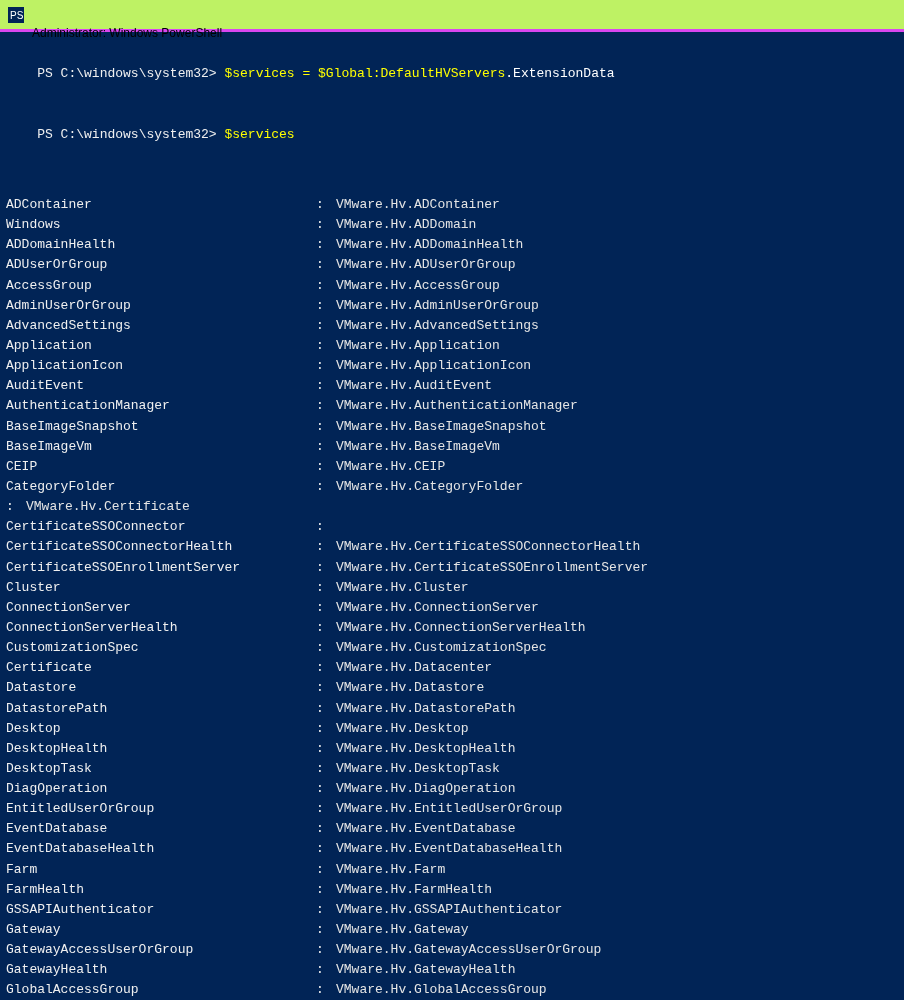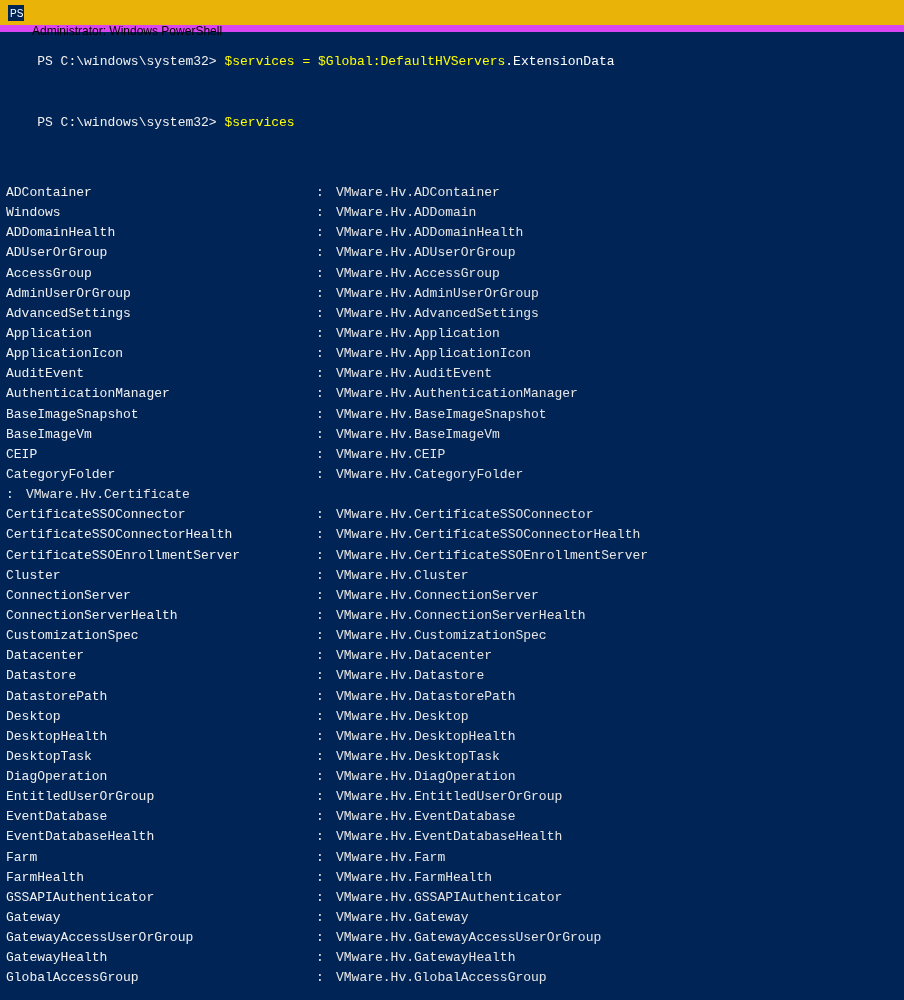--- a/index.html
+++ b/index.html
@@ -7,22 +7,22 @@
     body {
       font-family: 'Courier New', Courier, monospace;
       font-size: 13px;
       background: #fff;
       width: 904px;
       height: 1000px;
       overflow: hidden;
     }
 
     .title-bar {
-      background: #eab308;
-      border-bottom: 7px solid #d946ef;
+      background: #bef264;
+      border-bottom: 3px solid #d946ef;
       height: 32px;
       display: flex;
       align-items: center;
       padding: 4px 8px;
       gap: 8px;
     }
 
     .title-bar-icon {
       width: 16px;
       height: 16px;
@@ -34,21 +34,21 @@
       font-size: 12px;
       color: #000;
       margin-top: 36px;
     }
 
     .console {
       background: #012456;
       color: #f0f0f0;
       width: 100%;
       height: calc(1000px - 32px);
-      padding: 0 8px 8px 6px;
+      padding: 12px 8px 8px 6px;
       overflow: hidden;
       line-height: 1.55;
     }
 
     .cmd-line {
       white-space: pre;
       color: #f0f0f0;
     }
 
     .prompt {
@@ -118,28 +118,28 @@
       <div class="data-row"><span class="col-name">AdvancedSettings</span><span class="col-sep">: </span><span class="col-value">VMware.Hv.AdvancedSettings</span></div>
       <div class="data-row"><span class="col-name">Application</span><span class="col-sep">: </span><span class="col-value">VMware.Hv.Application</span></div>
       <div class="data-row"><span class="col-name">ApplicationIcon</span><span class="col-sep">: </span><span class="col-value">VMware.Hv.ApplicationIcon</span></div>
       <div class="data-row"><span class="col-name">AuditEvent</span><span class="col-sep">: </span><span class="col-value">VMware.Hv.AuditEvent</span></div>
       <div class="data-row"><span class="col-name">AuthenticationManager</span><span class="col-sep">: </span><span class="col-value">VMware.Hv.AuthenticationManager</span></div>
       <div class="data-row"><span class="col-name">BaseImageSnapshot</span><span class="col-sep">: </span><span class="col-value">VMware.Hv.BaseImageSnapshot</span></div>
       <div class="data-row"><span class="col-name">BaseImageVm</span><span class="col-sep">: </span><span class="col-value">VMware.Hv.BaseImageVm</span></div>
       <div class="data-row"><span class="col-name">CEIP</span><span class="col-sep">: </span><span class="col-value">VMware.Hv.CEIP</span></div>
       <div class="data-row"><span class="col-name">CategoryFolder</span><span class="col-sep">: </span><span class="col-value">VMware.Hv.CategoryFolder</span></div>
       <div class="data-row"><span class="col-sep">: </span><span class="col-value">VMware.Hv.Certificate</span></div>
-      <div class="data-row"><span class="col-name">CertificateSSOConnector</span><span class="col-sep">: </span><span class="col-value">VMware.Hv.CertificateSSOConnector</span></div>
+      <div class="data-row"><span class="col-name">CertificateSSOConnector</span><span class="col-sep">: </span></div>
       <div class="data-row"><span class="col-name">CertificateSSOConnectorHealth</span><span class="col-sep">: </span><span class="col-value">VMware.Hv.CertificateSSOConnectorHealth</span></div>
       <div class="data-row"><span class="col-name">CertificateSSOEnrollmentServer</span><span class="col-sep">: </span><span class="col-value">VMware.Hv.CertificateSSOEnrollmentServer</span></div>
       <div class="data-row"><span class="col-name">Cluster</span><span class="col-sep">: </span><span class="col-value">VMware.Hv.Cluster</span></div>
       <div class="data-row"><span class="col-name">ConnectionServer</span><span class="col-sep">: </span><span class="col-value">VMware.Hv.ConnectionServer</span></div>
       <div class="data-row"><span class="col-name">ConnectionServerHealth</span><span class="col-sep">: </span><span class="col-value">VMware.Hv.ConnectionServerHealth</span></div>
       <div class="data-row"><span class="col-name">CustomizationSpec</span><span class="col-sep">: </span><span class="col-value">VMware.Hv.CustomizationSpec</span></div>
-      <div class="data-row"><span class="col-name">Datacenter</span><span class="col-sep">: </span><span class="col-value">VMware.Hv.Datacenter</span></div>
+      <div class="data-row"><span class="col-name">Certificate</span><span class="col-sep">: </span><span class="col-value">VMware.Hv.Datacenter</span></div>
       <div class="data-row"><span class="col-name">Datastore</span><span class="col-sep">: </span><span class="col-value">VMware.Hv.Datastore</span></div>
       <div class="data-row"><span class="col-name">DatastorePath</span><span class="col-sep">: </span><span class="col-value">VMware.Hv.DatastorePath</span></div>
       <div class="data-row"><span class="col-name">Desktop</span><span class="col-sep">: </span><span class="col-value">VMware.Hv.Desktop</span></div>
       <div class="data-row"><span class="col-name">DesktopHealth</span><span class="col-sep">: </span><span class="col-value">VMware.Hv.DesktopHealth</span></div>
       <div class="data-row"><span class="col-name">DesktopTask</span><span class="col-sep">: </span><span class="col-value">VMware.Hv.DesktopTask</span></div>
       <div class="data-row"><span class="col-name">DiagOperation</span><span class="col-sep">: </span><span class="col-value">VMware.Hv.DiagOperation</span></div>
       <div class="data-row"><span class="col-name">EntitledUserOrGroup</span><span class="col-sep">: </span><span class="col-value">VMware.Hv.EntitledUserOrGroup</span></div>
       <div class="data-row"><span class="col-name">EventDatabase</span><span class="col-sep">: </span><span class="col-value">VMware.Hv.EventDatabase</span></div>
       <div class="data-row"><span class="col-name">EventDatabaseHealth</span><span class="col-sep">: </span><span class="col-value">VMware.Hv.EventDatabaseHealth</span></div>
       <div class="data-row"><span class="col-name">Farm</span><span class="col-sep">: </span><span class="col-value">VMware.Hv.Farm</span></div>

